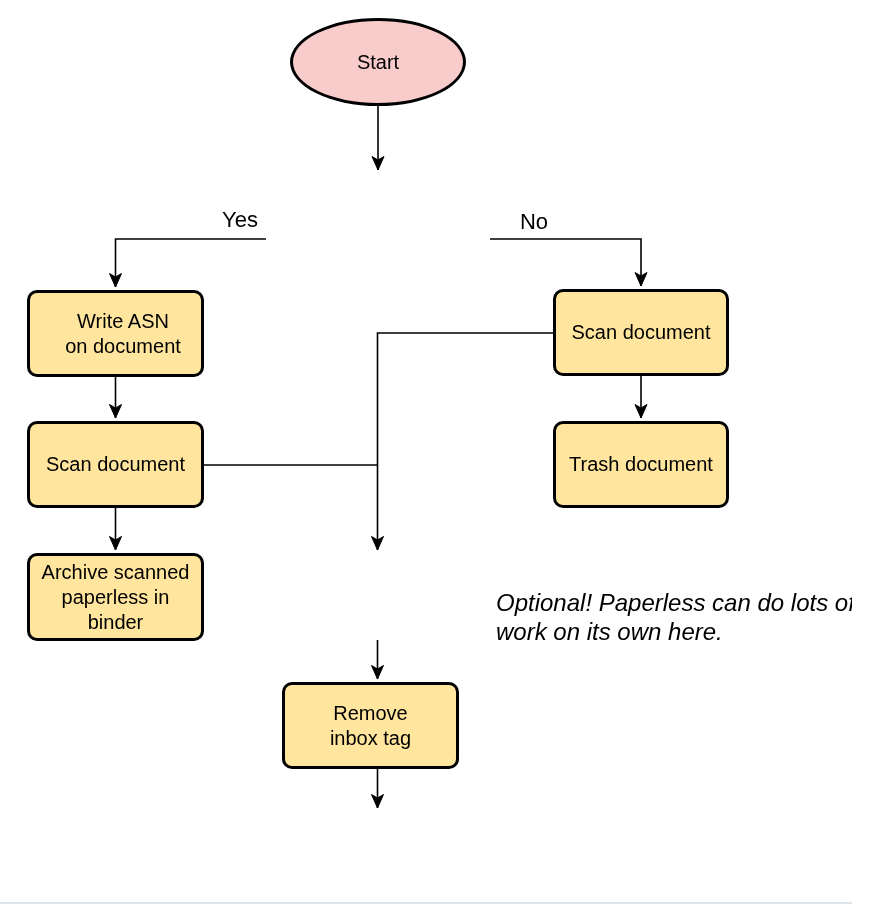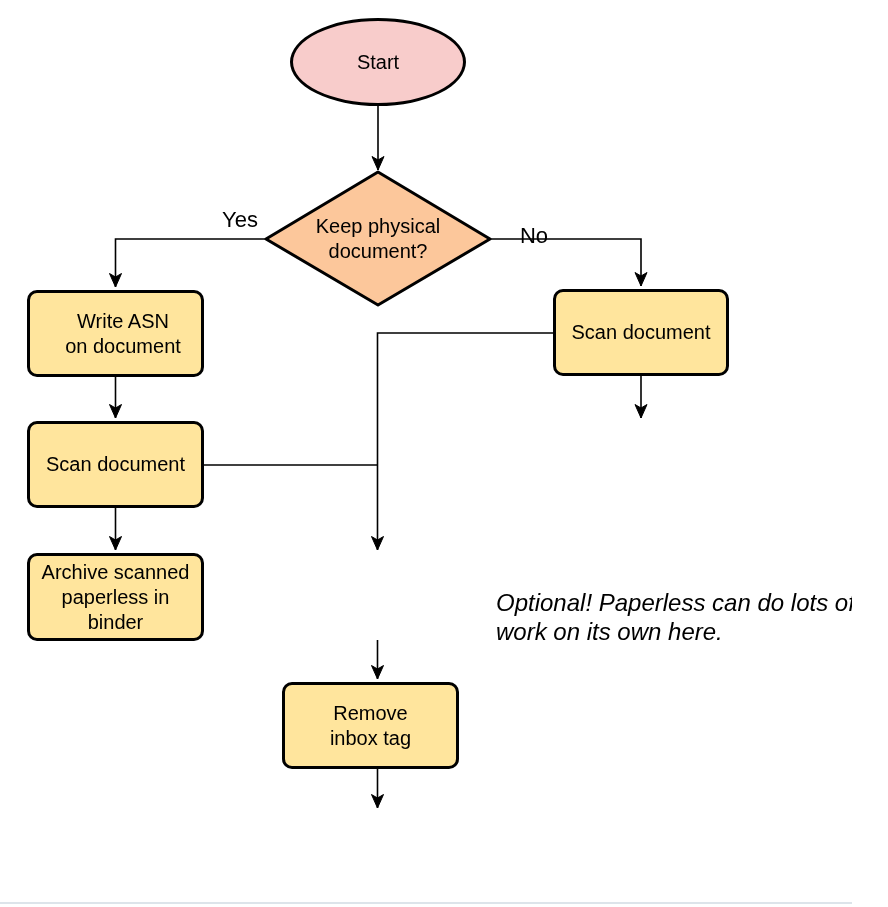--- a/index.html
+++ b/index.html
@@ -81,21 +81,21 @@
   #node-remove     { left: 282px; top: 682px; width: 177px; height: 87px; justify-content: center; }
   #node-end        { left: 290px; top: 812px; width: 176px; height: 88px; }
   .edge-label {
     position: absolute;
     font-size: 22px;
     line-height: 22px;
     text-align: right;
     color: var(--text, #000);
   }
   #label-yes { left: 198px; top: 209px; width: 60px; }
-  #label-no  { left: 492px; top: 225px; width: 56px; }
+  #label-no  { left: 492px; top: 211px; width: 56px; }
   .side-note {
     position: absolute;
     left: 496px;
     top: 588px;
     width: 398px;
     font-size: 24px;
     line-height: 29px;
     font-style: italic;
     color: var(--text, #000);
   }
@@ -128,47 +128,43 @@
     <path class="edge" d="M553,333 L377.5,333 L377.5,550" marker-end="url(#arrowhead)"></path>
     <path class="edge" d="M204,465 L377.5,465"></path>
     <path class="edge" d="M377.5,640 L377.5,679" marker-end="url(#arrowhead)"></path>
     <path class="edge" d="M377.5,769 L377.5,808" marker-end="url(#arrowhead)"></path>
   </svg>
 
   <div id="node-start" class="node terminator">
     <div class="node-label">Start</div>
   </div>
 
-  <div id="node-decision" class="node">
-    <svg class="diamond-svg" viewBox="0 0 232 141">
-      <polygon points="116,4 228,71 116,137 4,71"></polygon>
-    </svg>
-    <div class="node-label">Keep physical
-document?</div>
-  </div>
 
   <div id="node-write-asn" class="node process">
     <div class="node-label">Write ASN
 on document</div>
   </div>
 
   <div id="node-scan-left" class="node process">
     <div class="node-label">Scan document</div>
   </div>
 
   <div id="node-archive" class="node process">
     <div class="node-label">Archive scanned
 paperless in
 binder</div>
   </div>
 
   <div id="node-scan-right" class="node process">
     <div class="node-label">Scan document</div>
   </div>
 
+  <div id="node-trash" class="node process">
+    <div class="node-label">Trash document</div>
+  </div>
 
 
   <div id="node-remove" class="node process">
     <div class="node-label">Remove
 inbox tag</div>
   </div>
 
 
   <div id="label-yes" class="edge-label">Yes</div>
 

